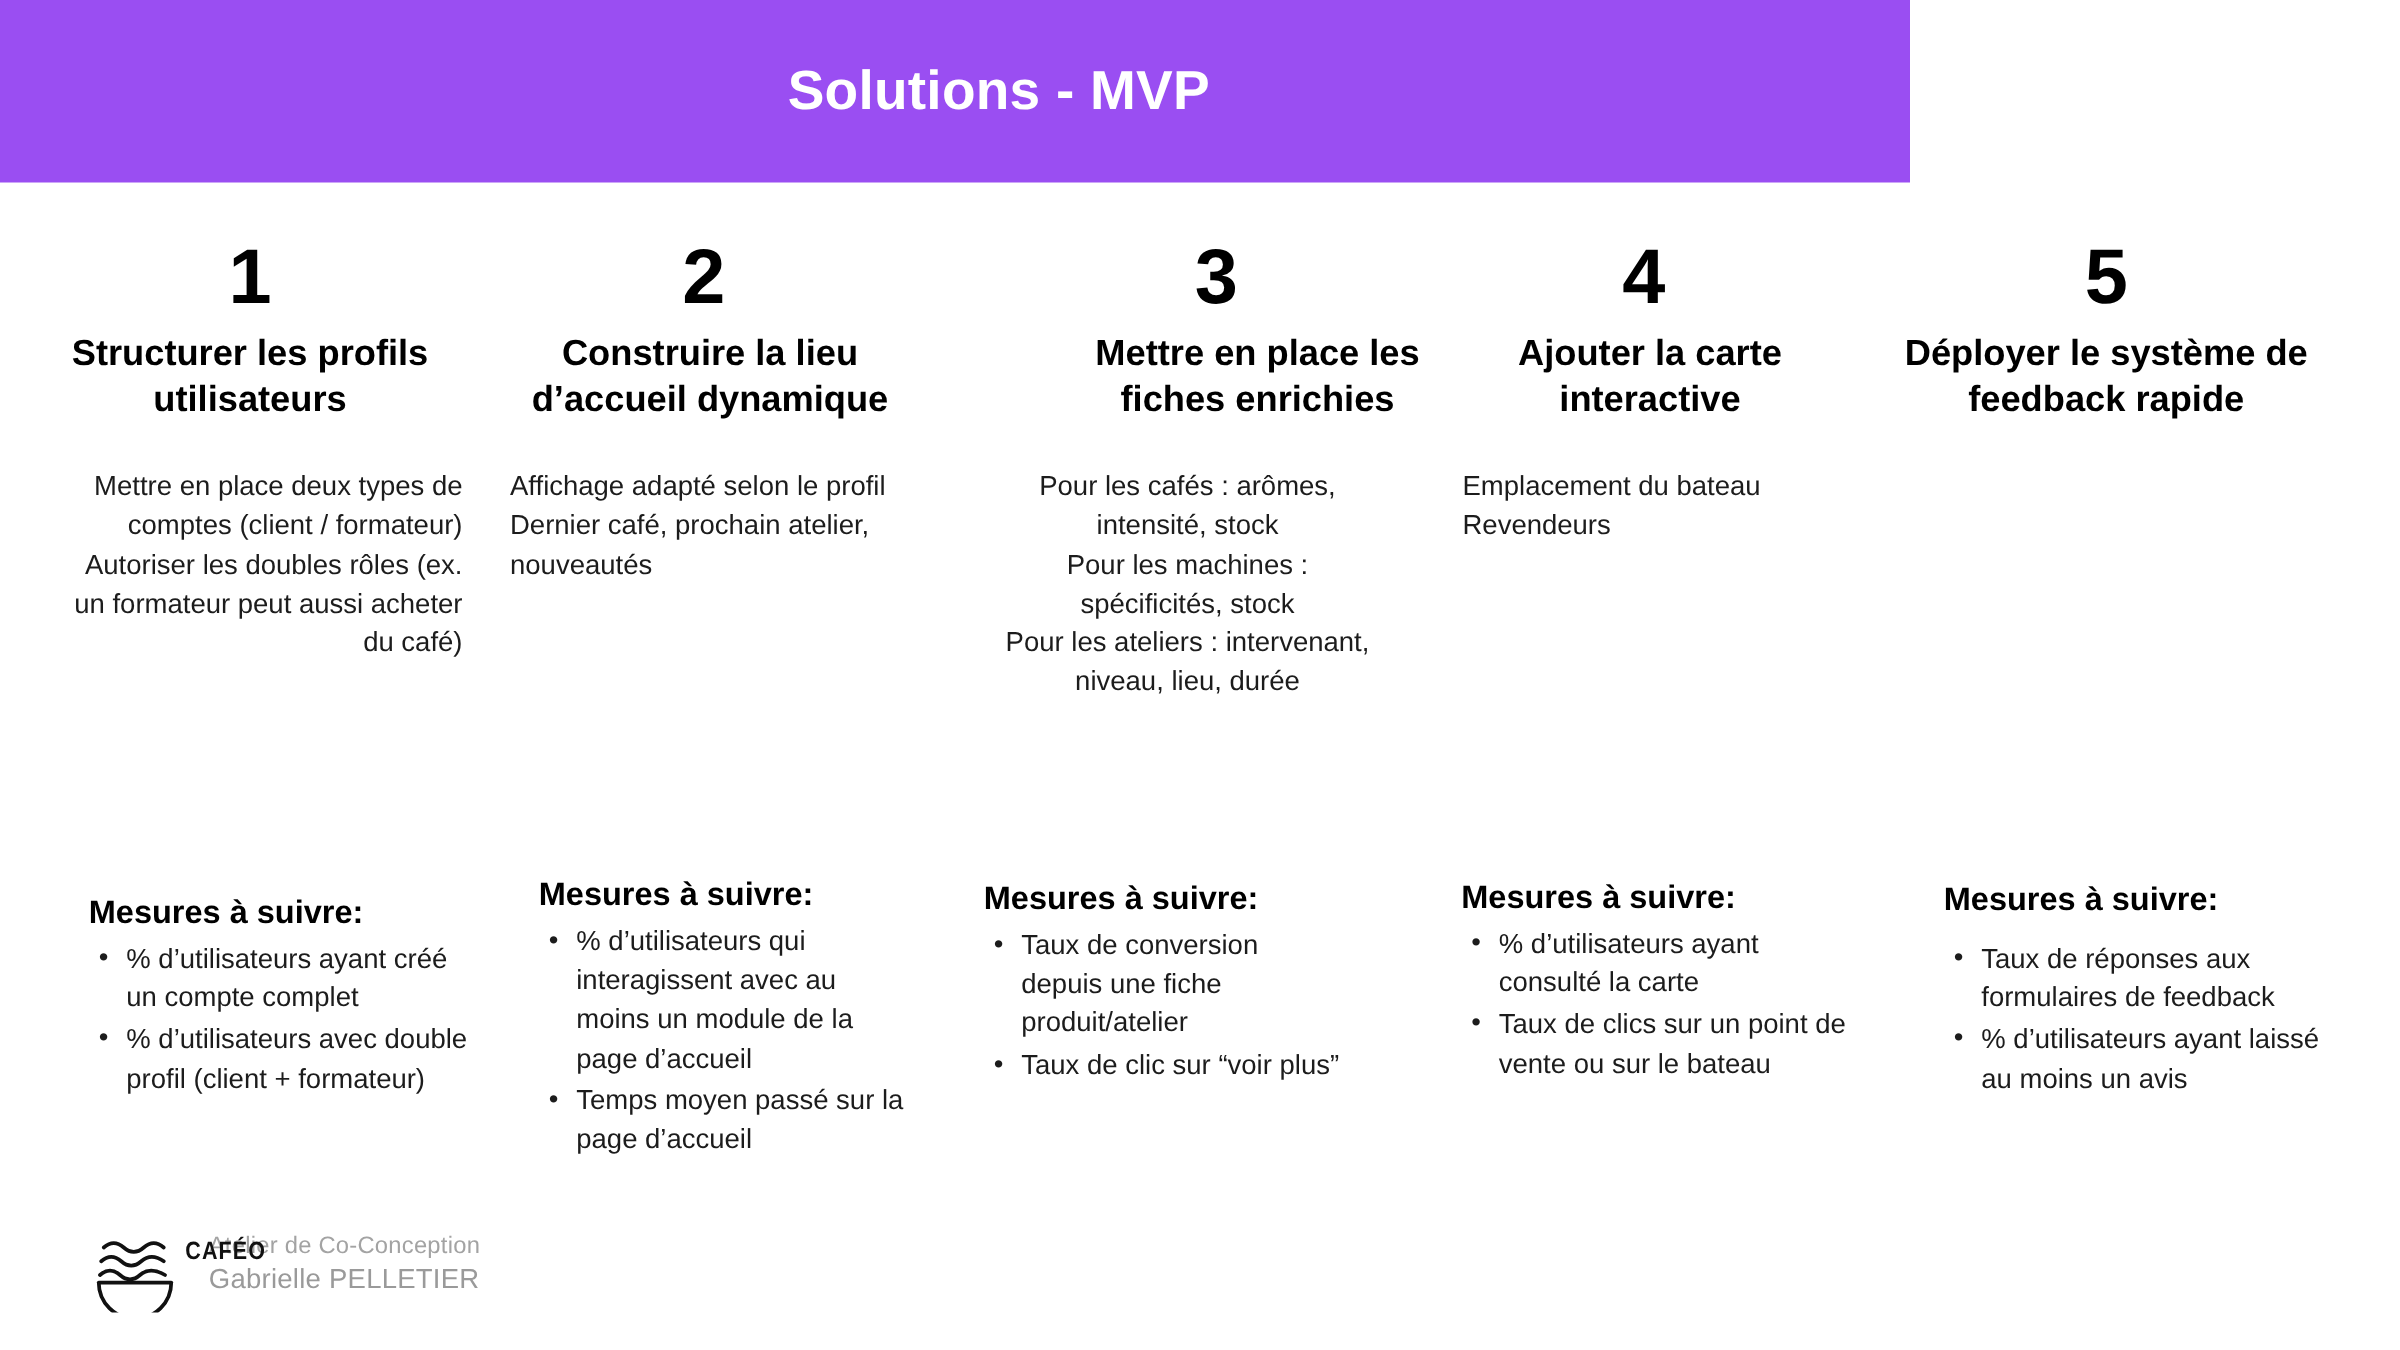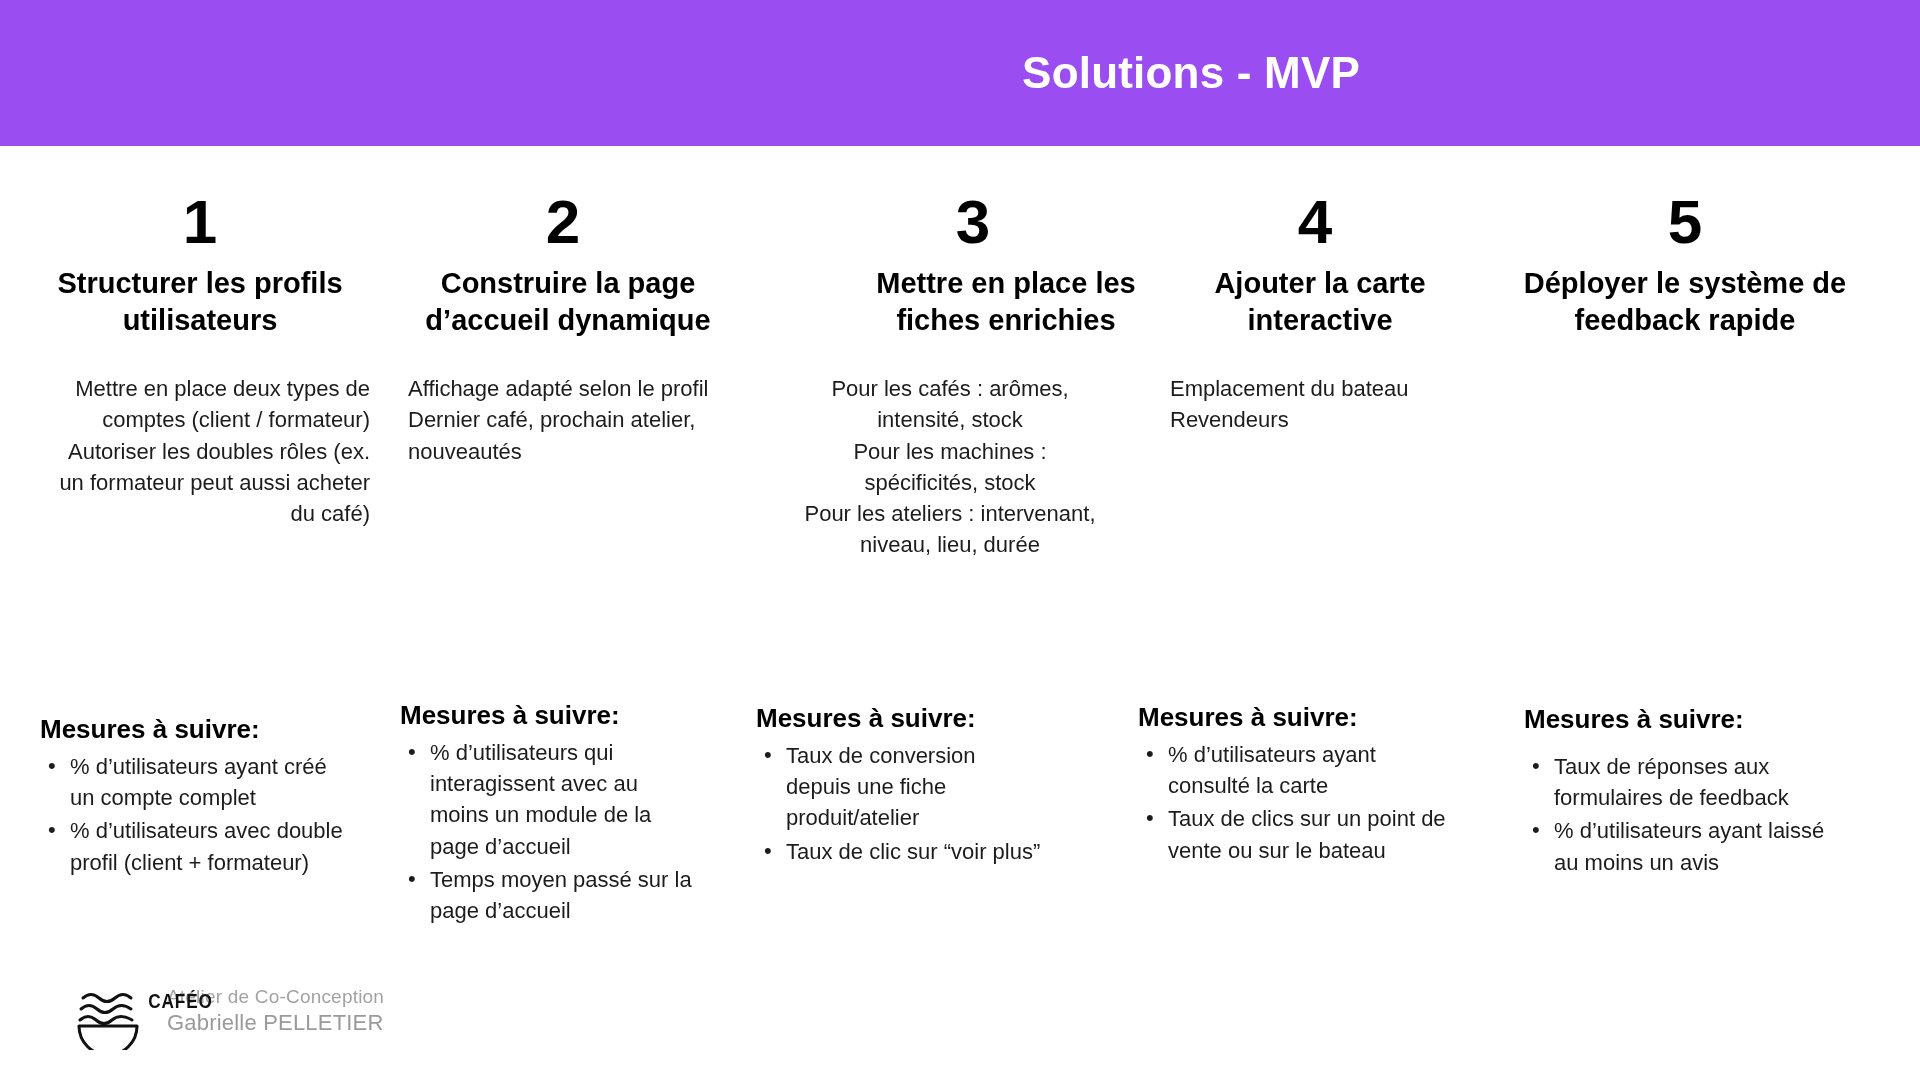--- a/index.html
+++ b/index.html
@@ -7,21 +7,21 @@
     width:1920px; height:1080px;
     background:#ffffff;
     font-family:"Liberation Sans","DejaVu Sans",sans-serif;
     color:#111111;
     overflow:hidden;
   }
   #slide { position:relative; width:1920px; height:1080px; background:#fff; }
 
   
   .header-band {
-    position:absolute; left:0; top:0; width:1920px; height:146px;
+    position:absolute; left:0; top:0; width:1528px; height:146px;
     background:#9a4ef2;
     display:flex; align-items:center; justify-content:flex-end;
   }
   .header-title {
     color:#ffffff;
     font-size:44px;
     font-weight:bold;
     letter-spacing:0.2px;
     padding-right:560px;
     white-space:nowrap;
@@ -74,21 +74,21 @@
   #col5 .col-num { margin-left:-10px; }
 
   #col1 .col-title { margin-left:-10px; }
   #col3 .col-title { margin-left:46px; width:320px; }
   #col5 .col-title { width:330px; }
 
   #col3 .col-body { margin-top:16px;text-align:center; }
   #col4 .col-body { margin-top:2px; }
 
   
-  .measures { position:absolute; }
+  .measures { position:absolute;margin-left:31px; }
   .measures-title {
     font-size:26px;
     font-weight:bold;
     color:#000;
     margin-bottom:6px;
   }
   .measures ul {
     list-style:none;
     margin:0; padding:0;
   }
@@ -164,21 +164,21 @@
 
     <div class="col" id="col1" style="top:45px;">
       <div class="col-num">1</div>
       <div class="col-title">Structurer les profils utilisateurs</div>
       <div class="col-body">Mettre en place deux types de comptes (client / formateur)
 Autoriser les doubles rôles (ex. un formateur peut aussi acheter du café)</div>
     </div>
 
     <div class="col" id="col2" style="top:45px;">
       <div class="col-num">2</div>
-      <div class="col-title">Construire la page d’accueil dynamique</div>
+      <div class="col-title">Construire la lieu d’accueil dynamique</div>
       <div class="col-body">Affichage adapté selon le profil
 Dernier café, prochain atelier, nouveautés</div>
     </div>
 
     <div class="col" id="col3" style="top:45px;">
       <div class="col-num">3</div>
       <div class="col-title">Mettre en place les fiches enrichies</div>
       <div class="col-body">Pour les cafés : arômes, intensité, stock
 Pour les machines : spécificités, stock
 Pour les ateliers : intervenant, niveau, lieu, durée</div>

